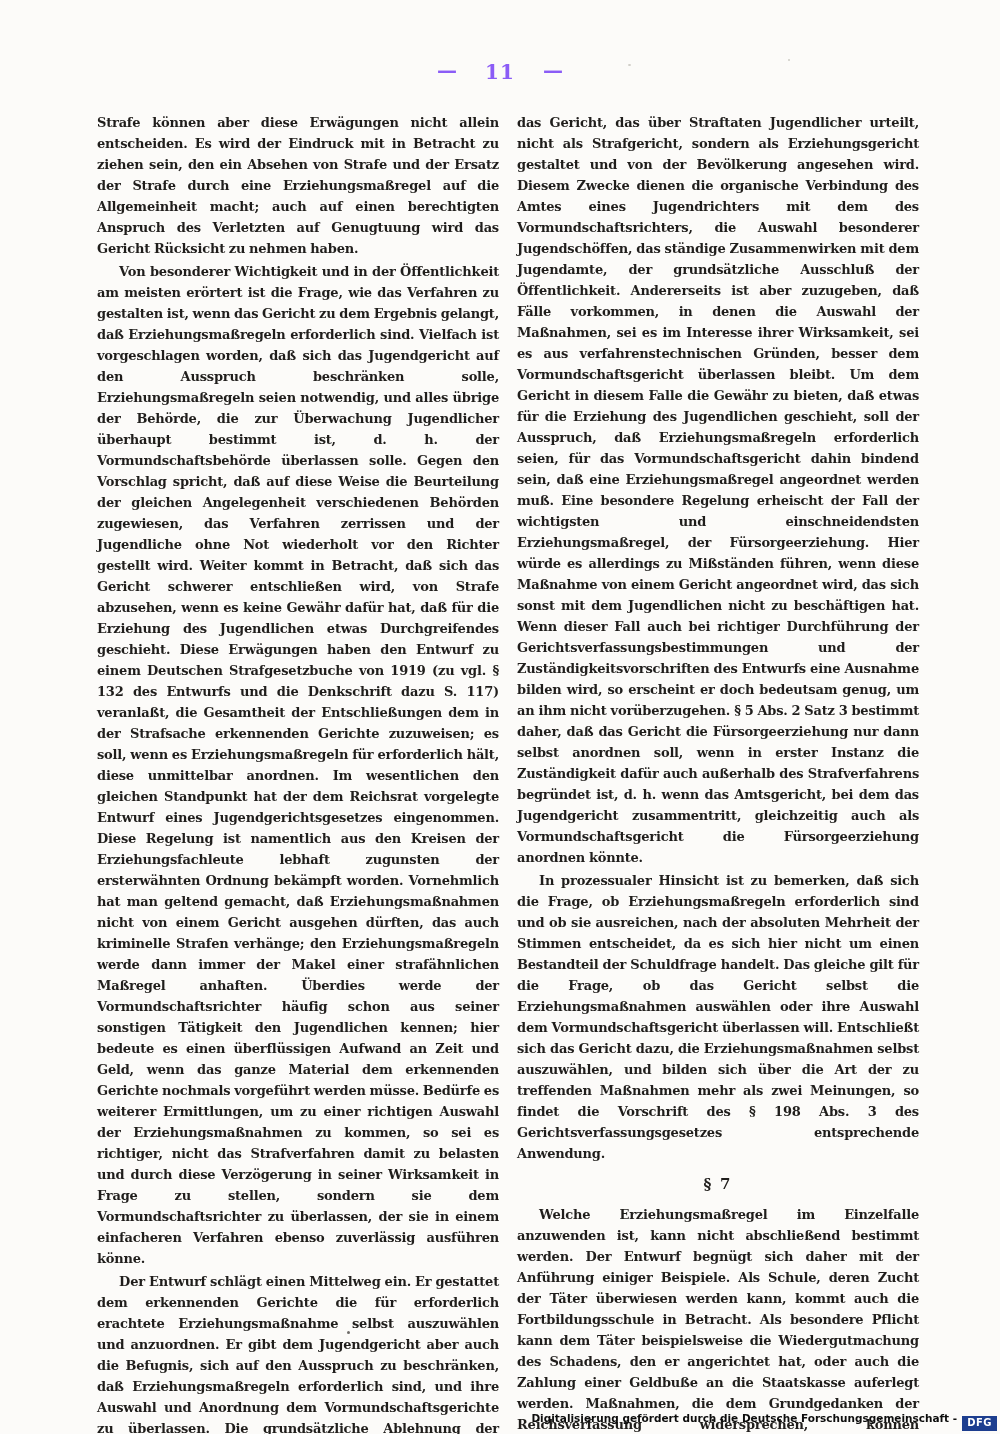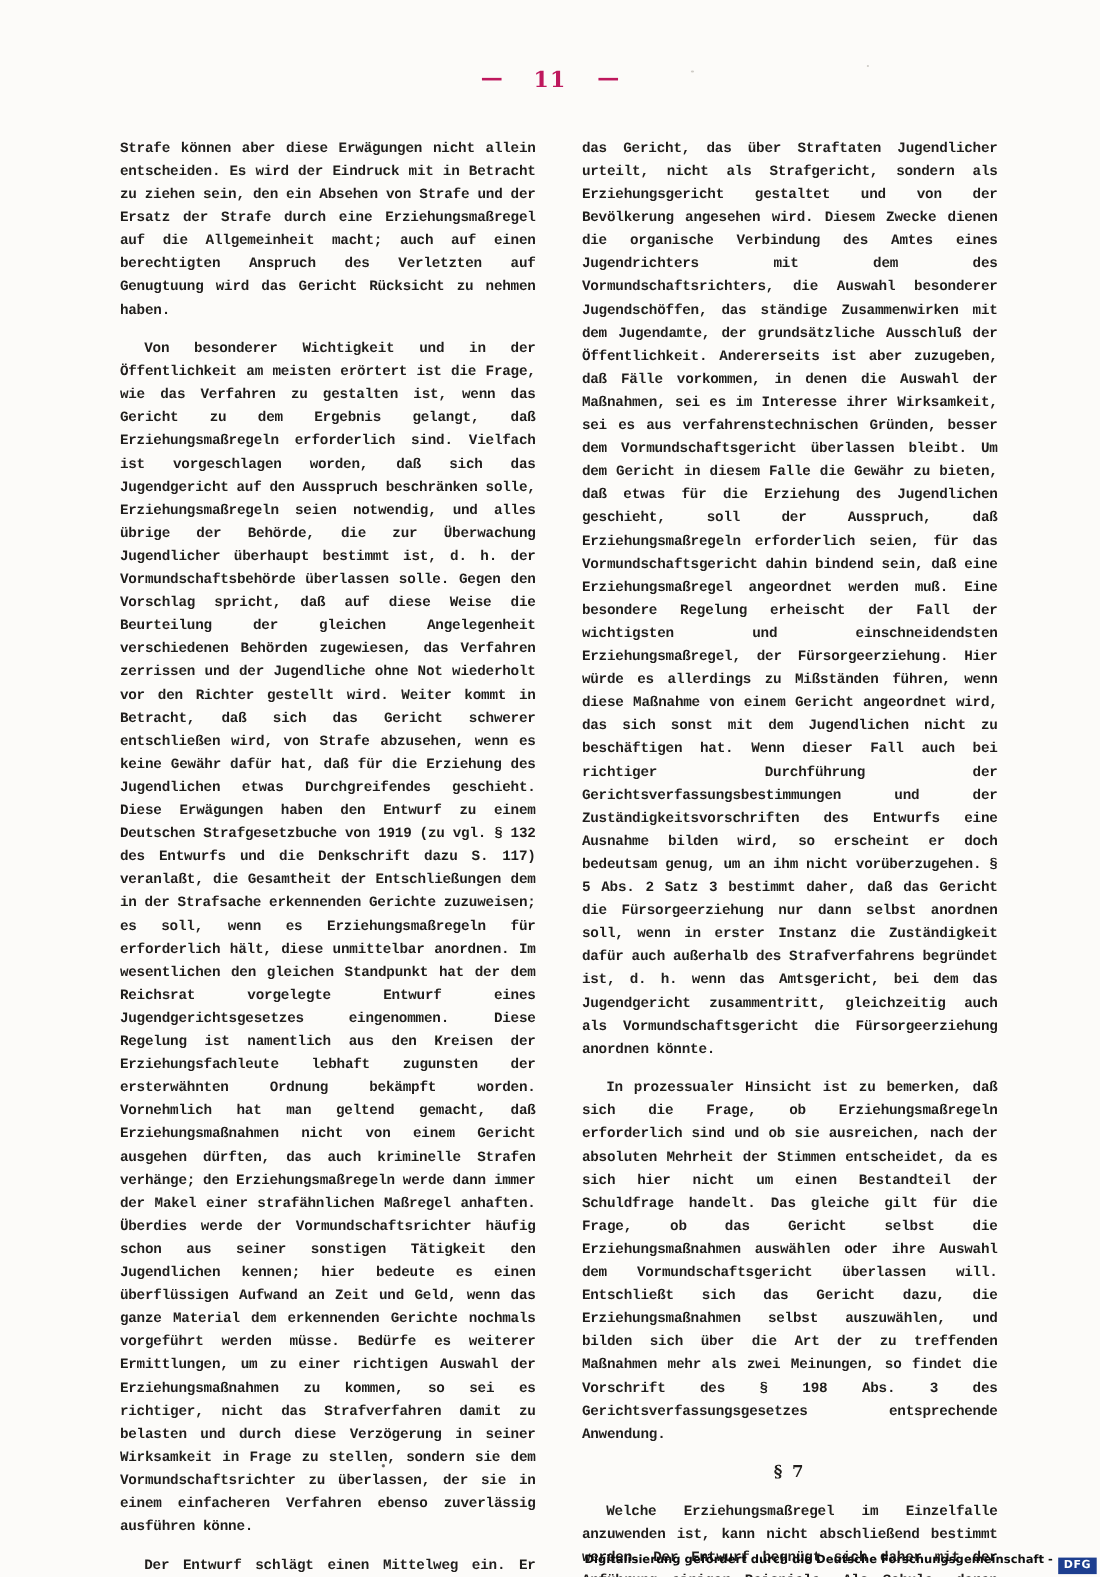--- a/index.html
+++ b/index.html
@@ -17,21 +17,21 @@
     font-family: "DejaVu Serif", "Liberation Serif", serif;
   }
   .page-header {
     position: absolute;
     top: 60px;
     left: 0;
     width: 100%;
     text-align: center;
     font-weight: bold;
     font-size: 20px;
-    color: #be185d;
+    color: #8b5cf6;
   }
   .page-header .dash {
     display: inline-block;
     margin: 0 28px;
     transform: translateY(-2px);
     font-weight: bold;
   }
   .page-header .pagenum {
     letter-spacing: 1px;
   }
@@ -49,22 +49,21 @@
     line-height: 21px;
     font-weight: bold;
     text-align: justify;
     letter-spacing: -0.2px;
     word-spacing: -0.5px;
     color: #201e1c;
     hyphens: auto;
     -webkit-hyphens: auto;
   }
   .col p {
-    margin: 14px;
-    font-family: Liberation Mono, monospace;
+    margin: 2px;
   }
   .col p.indent {
     text-indent: 1.7em;
   }
   .section-heading {
     text-align: center;
     font-weight: bold;
     font-size: 15px;
     margin: 10px 0 9px 0;
     letter-spacing: 2px;

